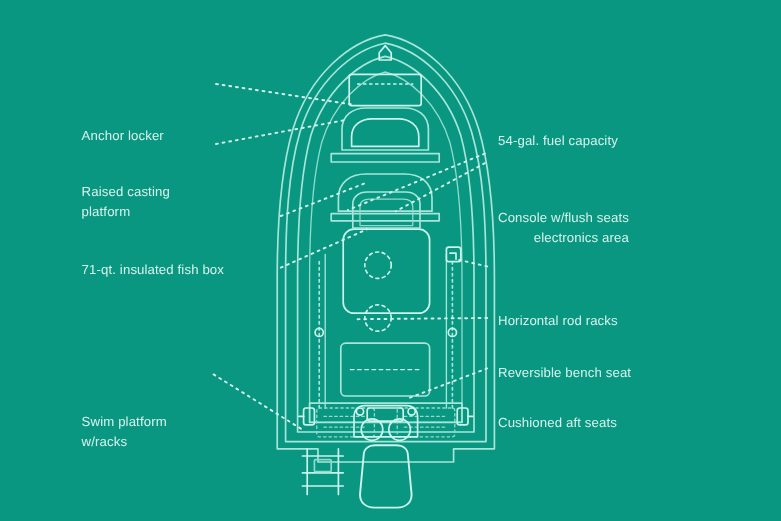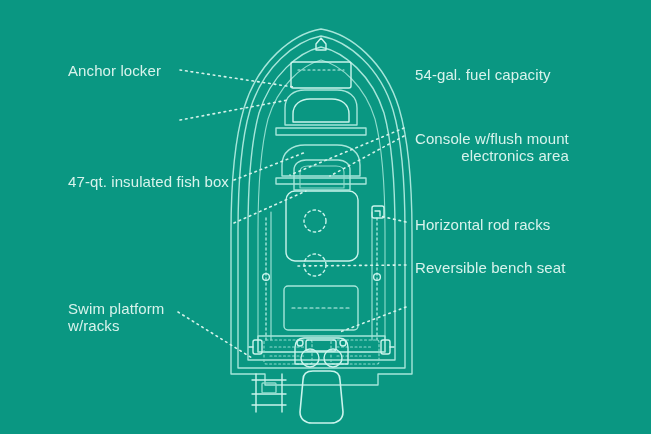--- a/index.html
+++ b/index.html
@@ -17,24 +17,25 @@
   }
   #boat-svg {
     position: absolute;
     left: 0; top: 0;
     width: 651px;
     height: 434px;
   }
   .callout {
     position: absolute;
     color: #d8f3ec;
-    font-size: 15px;
+    font-size: 11px;
     line-height: 17px;
     letter-spacing: 0.1px;
     white-space: pre-line;
+    margin-top: 44px;
   }
   .callout.left  { text-align: left; }
   .callout.right { text-align: right; }
 </style>
 </head>
 <body>
 
 <div id="stage">
 
   <svg id="boat-svg" viewBox="0 0 651 434">
@@ -213,30 +214,33 @@
       <line x1="404" y1="128" x2="290" y2="175"></line>
       <line x1="404" y1="136" x2="330" y2="176"></line>
       <line x1="406" y1="222" x2="380" y2="216"></line>
       <line x1="406" y1="265" x2="296" y2="266"></line>
       <line x1="406" y1="307" x2="340" y2="332"></line>
     </g>
   </svg>
 
   <div class="callout left" style="left:68px; top:62px;">Anchor locker</div>
 
-
-  <div class="callout left" style="left:68px; top:173px;">47-qt. insulated fish box</div>
+  <div class="callout left" style="left:68px; top:108px;">Raised casting
+platform</div>
+
+  <div class="callout left" style="left:68px; top:173px;">71-qt. insulated fish box</div>
 
 
   <div class="callout left" style="left:68px; top:300px;">Swim platform
 w/racks</div>
 
   <div class="callout right" style="left:415px; top:66px;">54-gal. fuel capacity</div>
 
-  <div class="callout right" style="left:415px; top:130px;">Console w/flush mount
+  <div class="callout right" style="left:415px; top:130px;">Console w/flush seats
 electronics area</div>
 
   <div class="callout right" style="left:415px; top:259px;">Reversible bench seat</div>
 
   <div class="callout right" style="left:415px; top:216px;">Horizontal rod racks</div>
 
+  <div class="callout right" style="left:415px; top:301px;">Cushioned aft seats</div>
 
 </div>
 
 </body></html>

